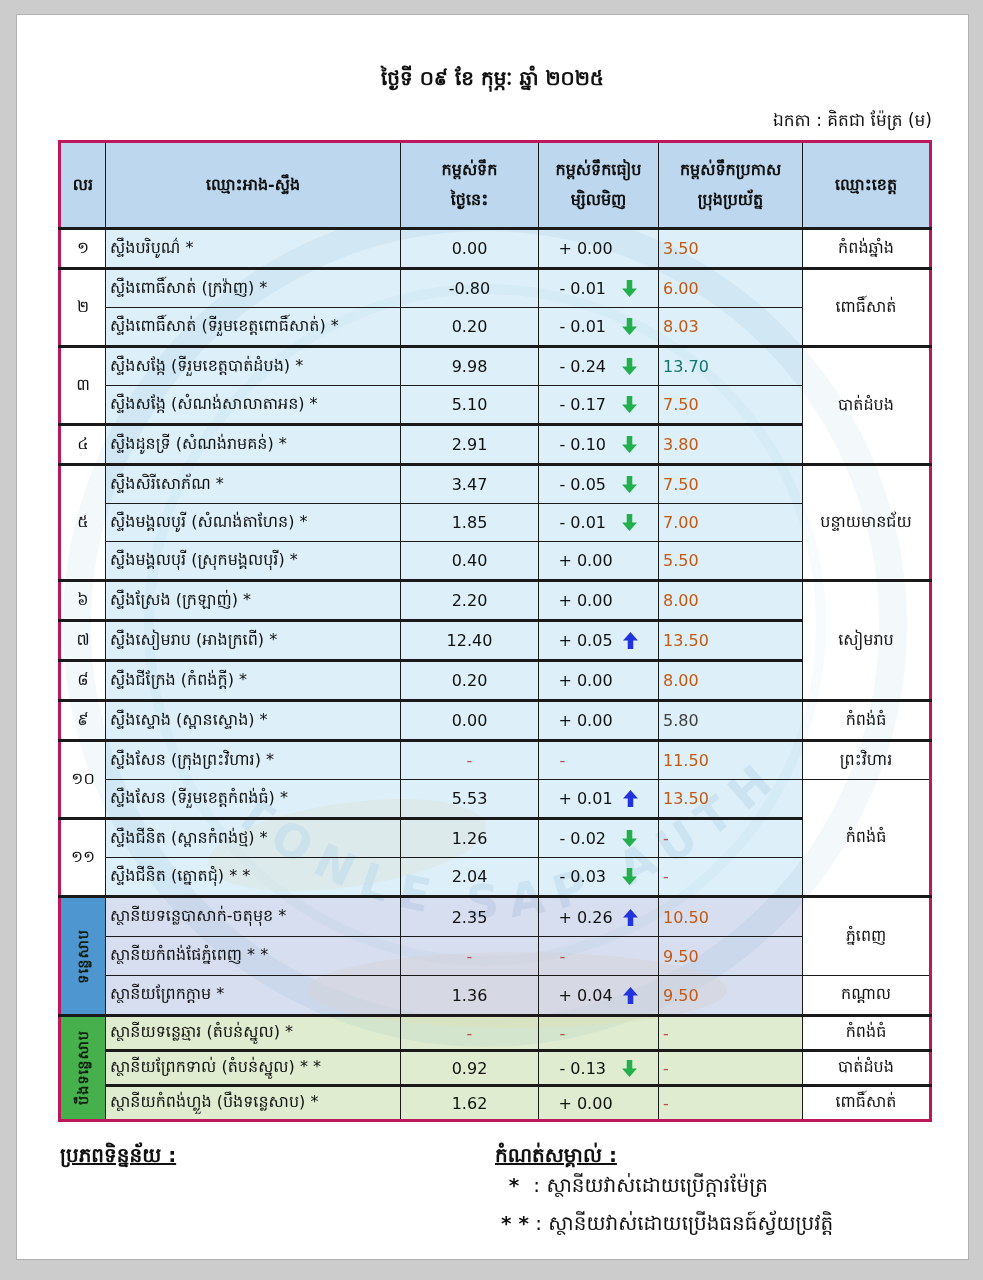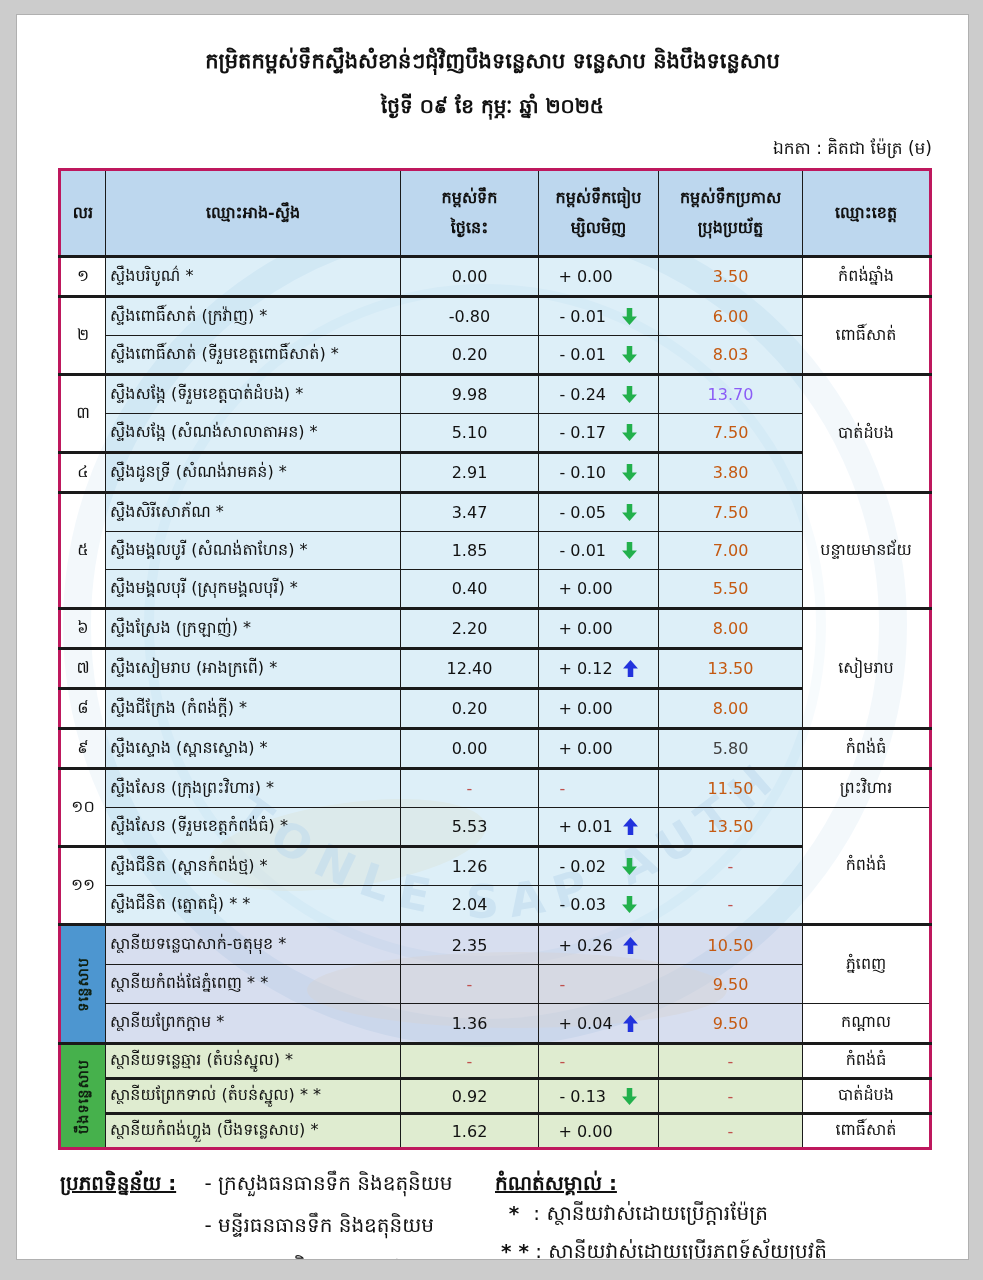--- a/index.html
+++ b/index.html
@@ -64,21 +64,21 @@
   }
   td.sb-tonlesap{background:#4D96D0;}
   td.sb-boeng{background:#46B14C;}
 
   tr.sec-main > td.c-data{background:rgba(208,233,245,0.72);}
   tr.sec-tonlesap > td.c-data{background:rgba(200,209,233,0.72);}
   tr.sec-boeng > td.c-data{background:rgba(211,229,190,0.72);}
 
   td.c-name{text-align:left;padding-left:8px;vertical-align:middle;font-size:15.5px;}
   td.c-today{text-align:center;vertical-align:middle;}
-  td.c-warn{text-align:center;vertical-align:middle;}
+  td.c-warn{vertical-align:middle;}
   td.c-prov{
     text-align:center;vertical-align:middle;
     background:rgba(255,255,255,0.72);
   }
   .chg{display:flex;align-items:center;justify-content:center;gap:10px;}
   .chg-val{min-width:52px;text-align:left;}
   .arrow-slot{width:16px;height:17px;display:inline-flex;align-items:center;}
   .footer{
     margin:20px 0 0 43px;font-size:20px;display:flex;width:880px;
   }
@@ -106,21 +106,20 @@
       <ellipse cx="500" cy="845" rx="210" ry="38" fill="#F3D5A2" opacity="0.45"></ellipse>
       <path id="wm-arc" d="M 175 640 Q 468 905 760 640" fill="none"></path>
       <text font-size="46" font-weight="bold" letter-spacing="12" fill="#8FB3D9" opacity="0.55">
         <textPath href="#wm-arc" startOffset="8%">TONLE SAP AUTHORITY</textPath>
       </text>
     </svg>
   </div>
 
   <div class="content">
     <div class="title-block">
-      <div class="main-title">កម្រិតកម្ពស់ទឹកស្ទឹងសំខាន់ៗជុំវិញបឹងទន្លេសាប ទន្លេសាប និងបឹងទន្លេសាប</div>
       <div class="date-line">ថ្ងៃទី ០៩ ខែ កុម្ភៈ ឆ្នាំ ២០២៥</div>
     </div>
     <div class="unit-line">ឯកតា : គិតជា ម៉ែត្រ (ម)</div>
 
     <table class="wl">
       <colgroup>
         <col class="col-no">
           <col class="col-name">
           <col class="col-today">
         <col class="col-chg">
@@ -199,21 +198,21 @@
             <td class="c-data">
               <div class="chg">
                 <span class="chg-val">- 0.24</span>
                 <span class="arrow-slot">
                   <svg width="15" height="17" viewBox="0 0 14 16">
                     <path d="M4.4 0 H9.6 V8 H14 L7 16 L0 8 H4.4 Z" fill="#22B04C"></path>
                   </svg>
                 </span>
               </div>
             </td>
-            <td class="c-data c-warn" style="color: #8b5cf6;">13.70</td>
+            <td class="c-data c-warn" style="color: #0f766e;">13.70</td>
             <td class="c-prov" rowspan="3">បាត់ដំបង</td>
           </tr>
           <tr class="sec-main">
             <td class="c-data c-name">ស្ទឹងសង្កែ (សំណង់សាលាតាអន) *</td>
             <td class="c-data c-today">5.10</td>
             <td class="c-data">
               <div class="chg">
                 <span class="chg-val">- 0.17</span>
                 <span class="arrow-slot">
                   <svg width="15" height="17" viewBox="0 0 14 16">
@@ -295,21 +294,21 @@
             </td>
             <td class="c-data c-warn" style="color: rgb(196, 89, 17);">8.00</td>
             <td class="c-prov" rowspan="3">សៀមរាប</td>
           </tr>
           <tr class="sec-main thick">
             <td class="c-no" rowspan="1">៧</td>
             <td class="c-data c-name">ស្ទឹងសៀមរាប (អាងក្រពើ) *</td>
             <td class="c-data c-today">12.40</td>
             <td class="c-data">
               <div class="chg">
-                <span class="chg-val">+ 0.12</span>
+                <span class="chg-val">+ 0.05</span>
                 <span class="arrow-slot">
                   <svg width="15" height="17" viewBox="0 0 14 16">
                     <path d="M7 0 L14 8 H9.6 V16 H4.4 V8 H0 Z" fill="#2233DD"></path>
                   </svg>
                 </span>
               </div>
             </td>
             <td class="c-data c-warn" style="color: rgb(196, 89, 17);">13.50</td>
           </tr>
           <tr class="sec-main thick">
@@ -485,21 +484,20 @@
             </td>
             <td class="c-data c-warn" style="color: rgb(192, 80, 77);">-</td>
             <td class="c-prov" rowspan="1">ពោធិ៍សាត់</td>
           </tr>
         </tbody>
     </table>
 
     <div class="footer">
       <div class="left">
         <span class="src-label">ប្រភពទិន្នន័យ :</span>
-        <span class="src-items" id="src-items"><div class="src-item">- ក្រសួងធនធានទឹក និងឧតុនិយម</div><div class="src-item">- មន្ទីរធនធានទឹក និងឧតុនិយម</div><div class="src-item">- គណៈកម្មាធិការទន្លេមេគង្គ (MRC)</div></span>
       </div>
       <div class="right">
         <span class="note-label">កំណត់សម្គាល់ :</span>
-        <span class="notes" id="note-items"><div class="note-line"><span class="note-mark">*</span><span> :  ស្ថានីយវាស់ដោយប្រើក្តារម៉ែត្រ</span></div><div class="note-line"><span class="note-mark">* *</span><span> :  ស្ថានីយវាស់ដោយប្រើរភពទ៍ស្វ័យប្រវត្តិ</span></div></span>
+        <span class="notes" id="note-items"><div class="note-line"><span class="note-mark">*</span><span> :  ស្ថានីយវាស់ដោយប្រើក្តារម៉ែត្រ</span></div><div class="note-line"><span class="note-mark">* *</span><span> :  ស្ថានីយវាស់ដោយប្រើងធនធ៍ស្វ័យប្រវត្តិ</span></div></span>
       </div>
     </div>
   </div>
 </div>
 
 </body></html>

